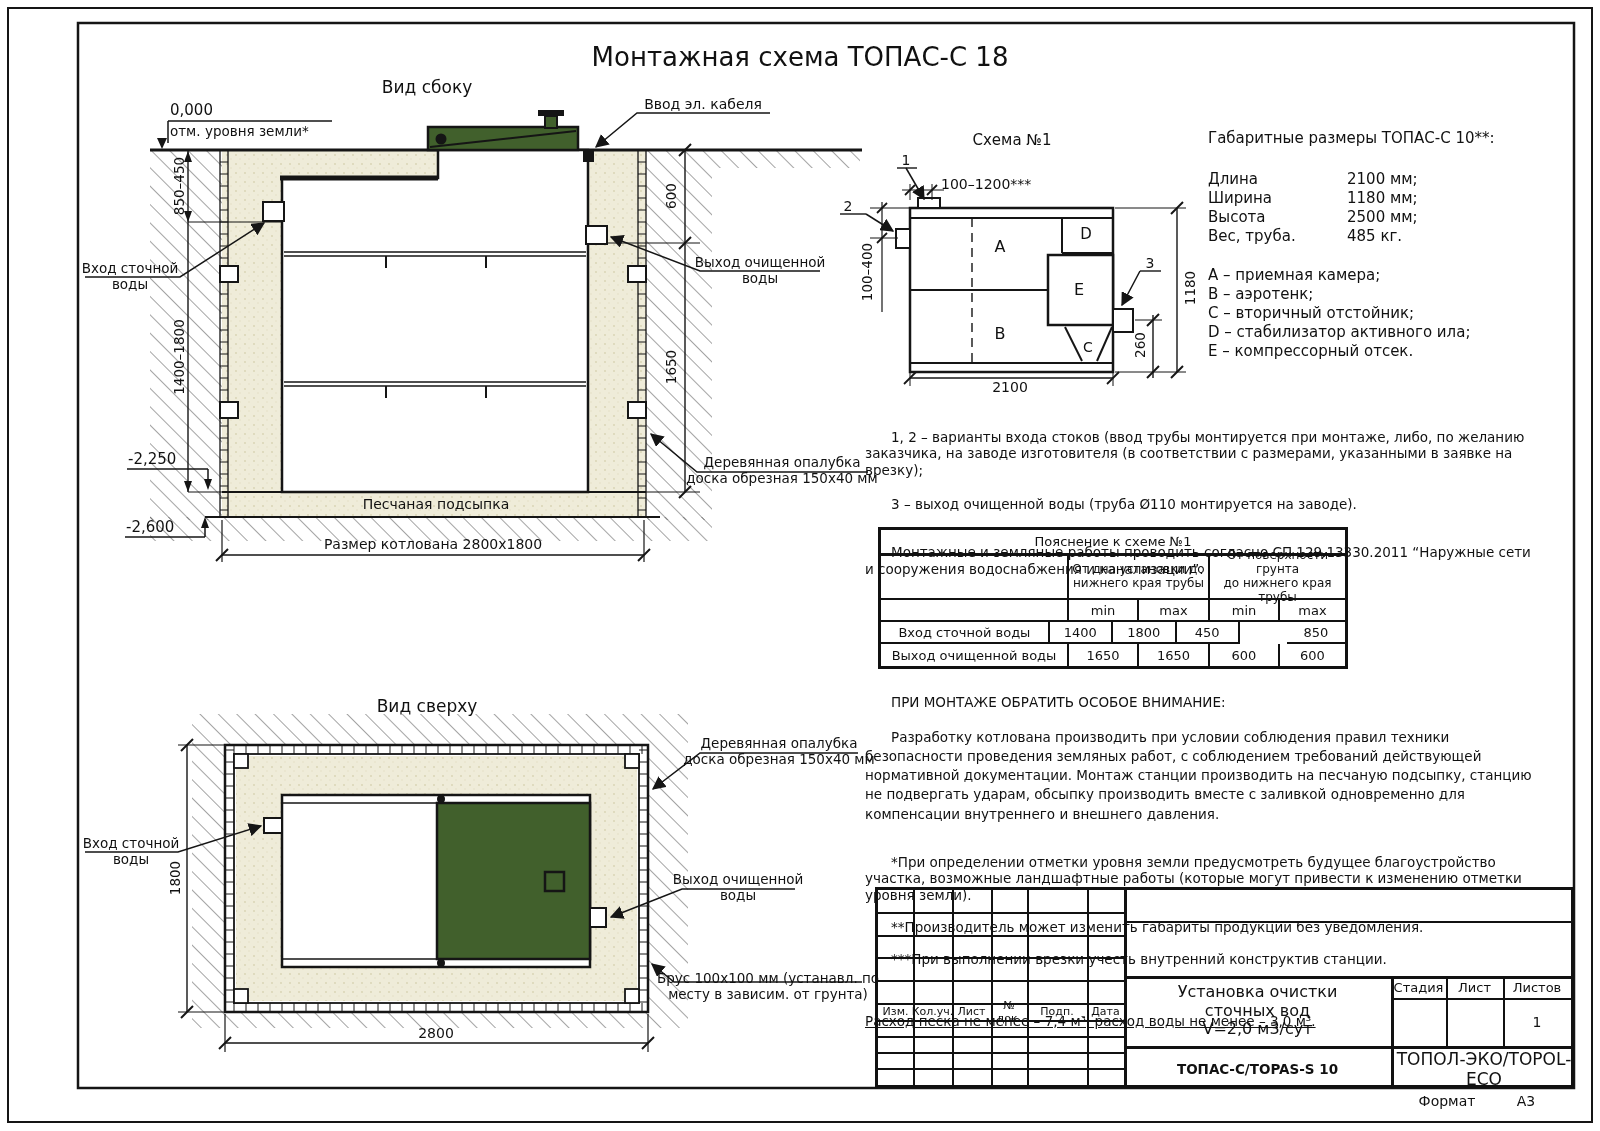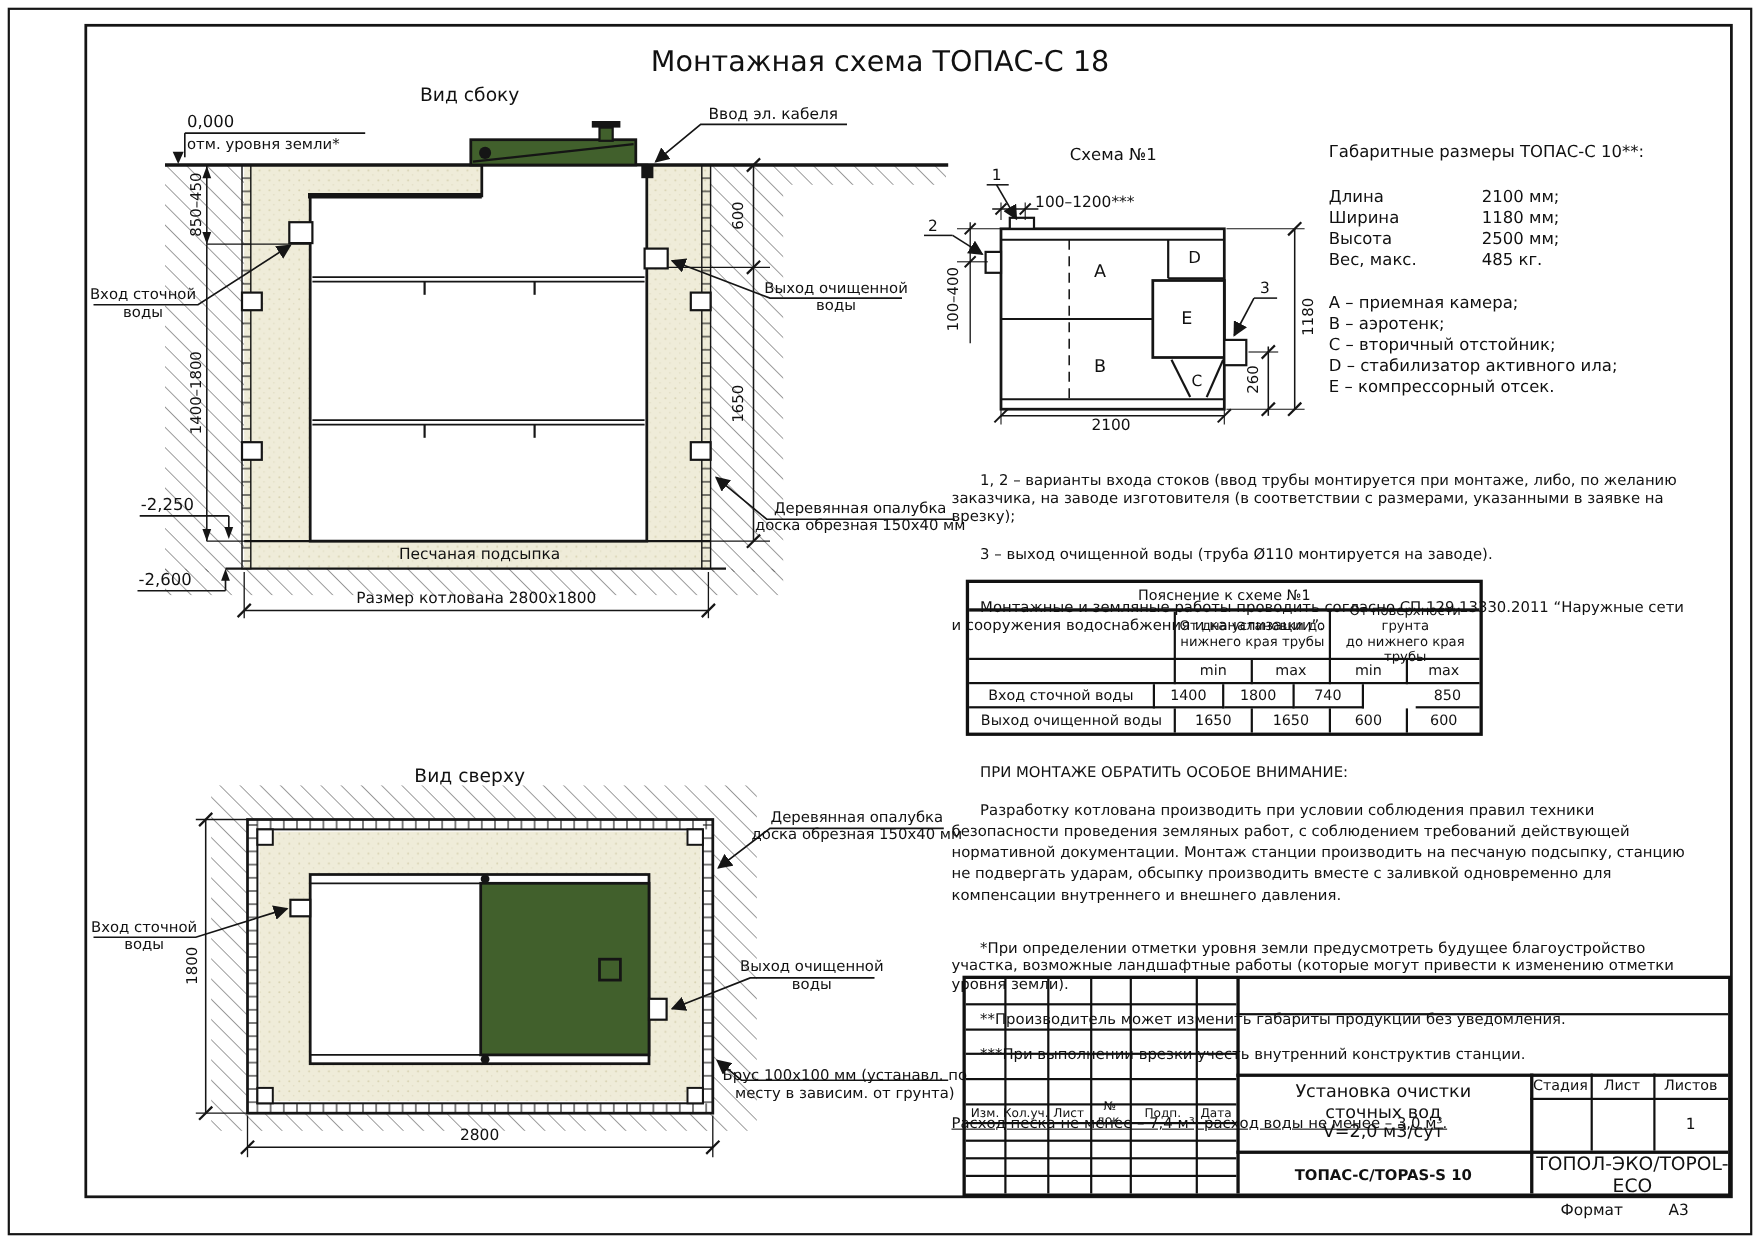--- a/index.html
+++ b/index.html
@@ -271,21 +271,21 @@
 <div class="t rot" style="left:1141px;top:345px;font-size:13.5px;">260</div>
 <div class="t m" style="left:1010px;top:387px;font-size:14px;">2100</div>
 
 <div class="t" style="left:1208px;top:130px;font-size:15px;">Габаритные размеры ТОПАС-С 10**:</div>
 <div class="t" style="left:1208px;top:171px;font-size:15px;">Длина</div>
 <div class="t" style="left:1347px;top:171px;font-size:15px;">2100 мм;</div>
 <div class="t" style="left:1208px;top:190px;font-size:15px;">Ширина</div>
 <div class="t" style="left:1347px;top:190px;font-size:15px;">1180 мм;</div>
 <div class="t" style="left:1208px;top:209px;font-size:15px;">Высота</div>
 <div class="t" style="left:1347px;top:209px;font-size:15px;">2500 мм;</div>
-<div class="t" style="left:1208px;top:228px;font-size:15px;">Вес, макс.</div>
+<div class="t" style="left:1208px;top:228px;font-size:15px;">Вес, труба.</div>
 <div class="t" style="left:1347px;top:228px;font-size:15px;">485 кг.</div>
 <div class="t" style="left:1208px;top:267px;font-size:15px;">A – приемная камера;</div>
 <div class="t" style="left:1208px;top:286px;font-size:15px;">B – аэротенк;</div>
 <div class="t" style="left:1208px;top:305px;font-size:15px;">C – вторичный отстойник;</div>
 <div class="t" style="left:1208px;top:324px;font-size:15px;">D – стабилизатор активного ила;</div>
 <div class="t" style="left:1208px;top:343px;font-size:15px;">E – компрессорный отсек.</div>
 
 <div class="t" style="left:865px;top:412px;width:672px;font-size:13.5px;line-height:1.24;">
   <div style="text-indent:26px;">1, 2 – варианты входа  стоков (ввод трубы монтируется при монтаже, либо, по желанию заказчика, на заводе изготовителя (в соответствии с размерами, указанными в заявке на врезку);</div>
   <div style="text-indent:26px;">3 – выход очищенной воды (труба Ø110 монтируется на заводе).</div>
@@ -307,21 +307,21 @@
     <div class="tc" style="width:188px;"></div>
     <div class="tc" style="width:70px;">min</div>
     <div class="tc" style="width:71px;">max</div>
     <div class="tc" style="width:70px;">min</div>
     <div class="tc last" style="width:65px;">max</div>
   </div>
   <div class="trow" style="height:22px;">
     <div class="tc" style="width:188px;">Вход сточной воды</div>
     <div class="tc" style="width:70px;">1400</div>
     <div class="tc" style="width:71px;">1800</div>
-    <div class="tc" style="width:70px;">740</div>
+    <div class="tc" style="width:70px;">450</div>
     <div class="tc last" style="width:65px;margin-left:47px;">850</div>
   </div>
   <div class="trow" style="height:22px;">
     <div class="tc bottom" style="width:188px;">Выход очищенной воды</div>
     <div class="tc bottom" style="width:70px;">1650</div>
     <div class="tc bottom" style="width:71px;">1650</div>
     <div class="tc bottom" style="width:70px;">600</div>
     <div class="tc bottom last" style="width:65px;">600</div>
   </div>
 </div>

